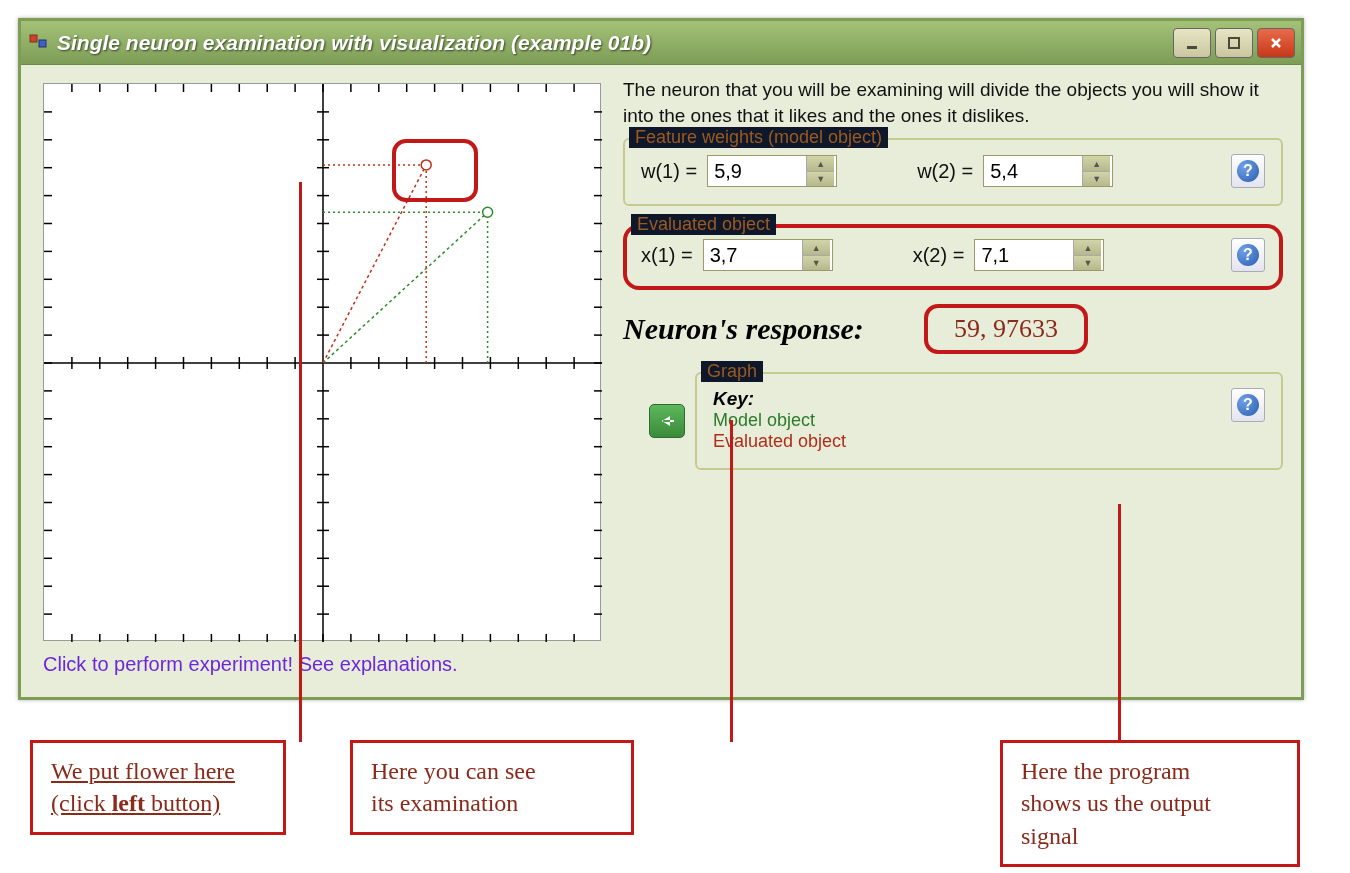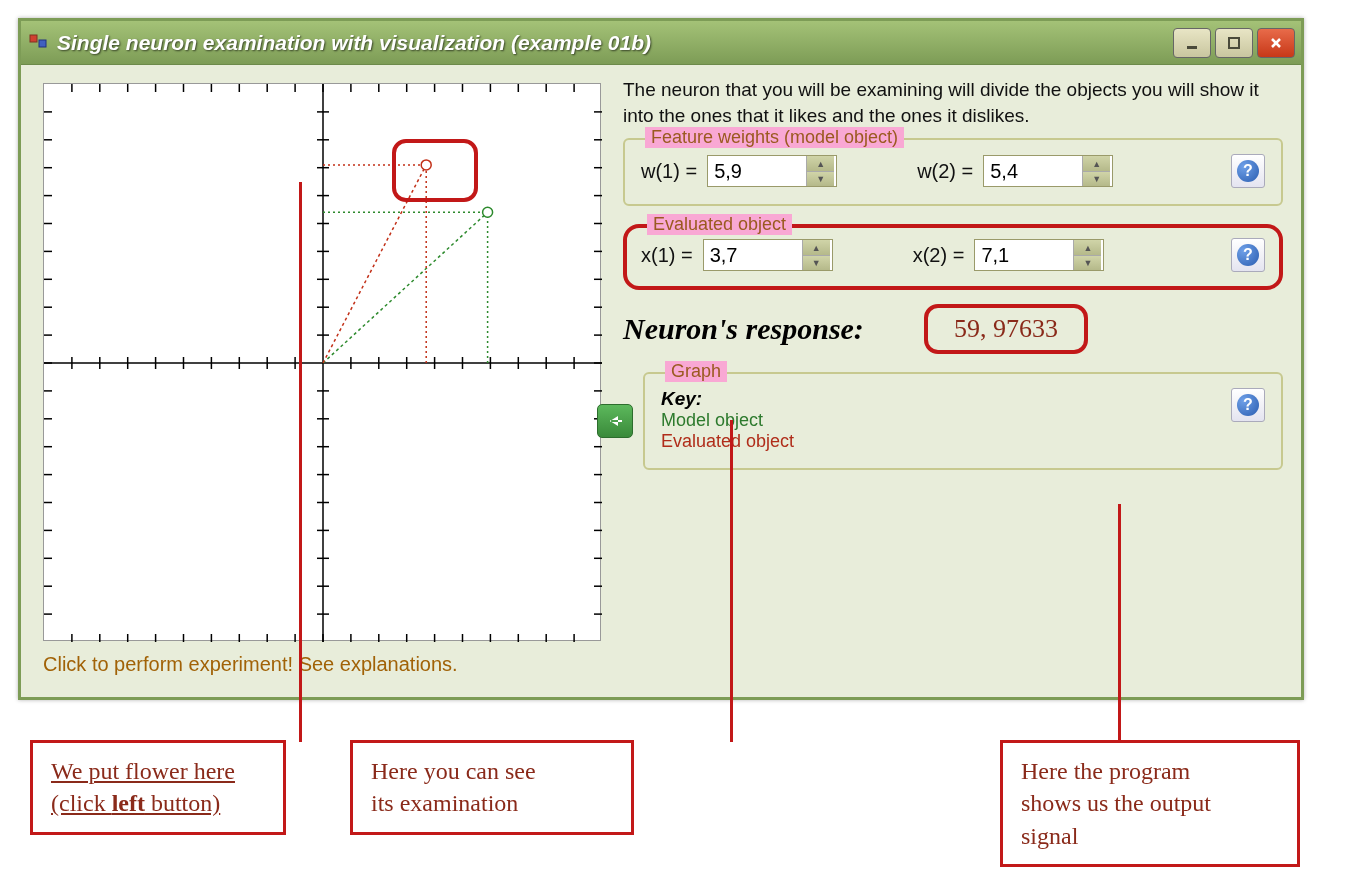--- a/index.html
+++ b/index.html
@@ -73,21 +73,21 @@
     width: 558px;
     height: 558px;
     background: #fff;
     border: 1px solid #999;
   }
   .plot-caption {
     position: absolute;
     left: 22px;
     top: 588px;
     font-size: 20px;
-    color: #a16207;
+    color: #6d28d9;
   }
   .right-panel {
     position: absolute;
     left: 602px;
     top: 12px;
     width: 660px;
   }
   .intro {
     font-size: 19px;
     color: #111;
@@ -98,22 +98,22 @@
     border: 2px solid #c7c98f;
     border-radius: 6px;
     padding: 14px 16px 16px 16px;
     position: relative;
     margin-bottom: 18px;
     background: #e8edda;
   }
   .groupbox-title {
     position: absolute;
     top: -13px;
-    left: 20px;
-    background: #f9a8d4;
+    left: 4px;
+    background: #0f172a;
     padding: 0 6px;
     color: #9a5a20;
     font-size: 18px;
   }
   .row { display:flex; align-items:center; gap: 10px; }
   .field-label { font-size: 20px; color:#111; }
   .spinner {
     display: inline-flex;
     border: 1px solid #9a9a6a;
     background: #fff;
@@ -468,21 +468,21 @@
               <span class="help-q">?</span>
             </span>
         </div>
       </div>
 
       <div class="response-row">
         <span class="response-label">Neuron's response:</span>
         <span class="response-value-box">59, 97633</span>
       </div>
 
-      <div class="groupbox graph-group" style="margin-left:20px;">
+      <div class="groupbox graph-group" style="margin-left:72px;">
         <span class="groupbox-title graph-title">Graph</span>
         <div class="back-btn">
           <svg width="18" height="14">
               <path d="M12 2 L4 7 L12 12 Z M4 6 h12 v2 h-12z" fill="#fff"></path>
             </svg>
         </div>
         <div style="display:flex;align-items:flex-start;gap:20px;">
           <div>
             <div class="key-label">Key:</div>
             <div class="key-model">Model object</div>

